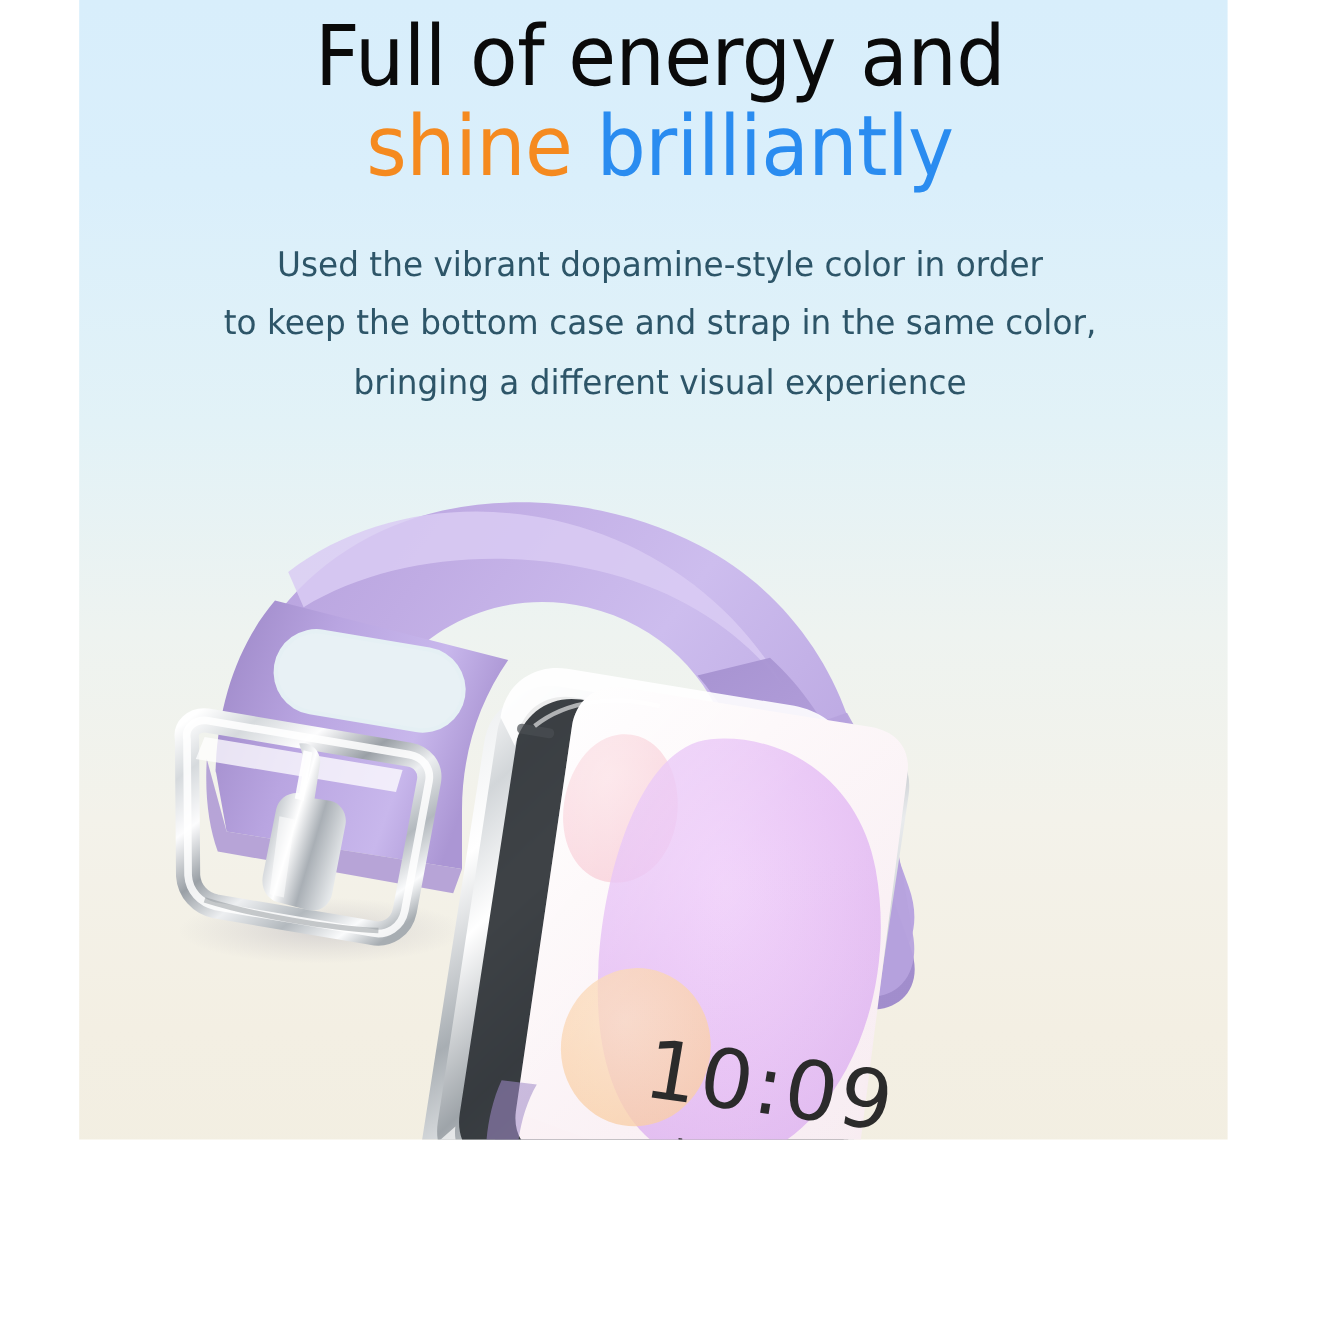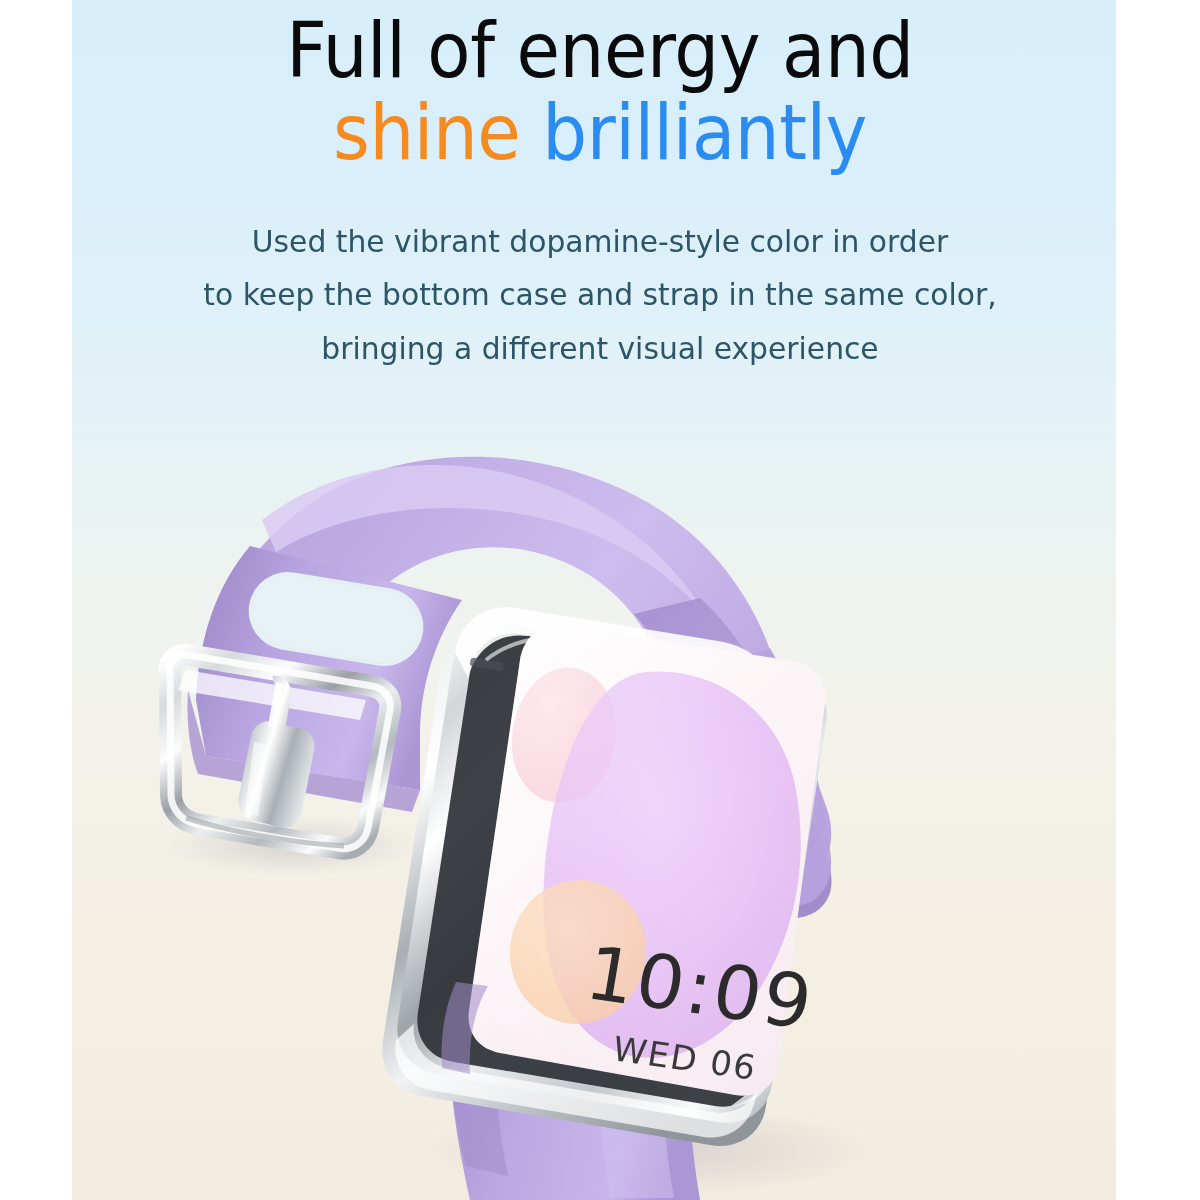--- a/index.html
+++ b/index.html
@@ -11,21 +11,21 @@
     width: 1200px;
     height: 1200px;
     overflow: hidden;
     font-family: "Liberation Sans", sans-serif;
   }
 
   
   #page {
     position: relative;
     width: 1200px;
-    height: 1200px;
+    height: 1036px;
     background: #ffffff;
     overflow: hidden;
   }
 
   
   #backdrop {
     position: absolute;
     left: 72px;
     top: 0;
     width: 1044px;

